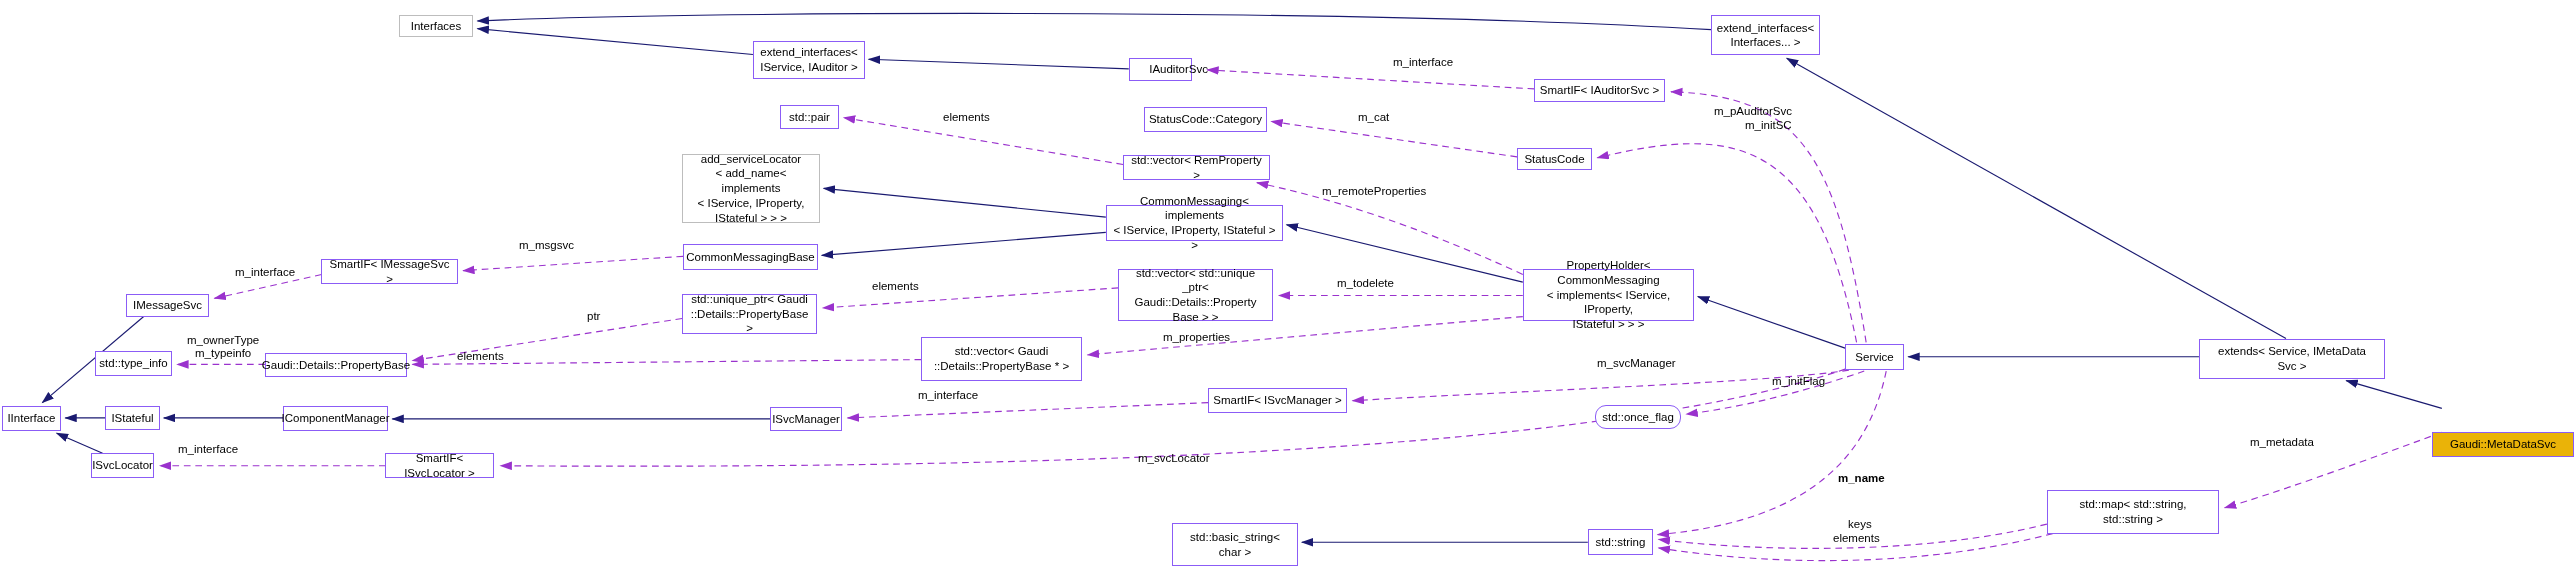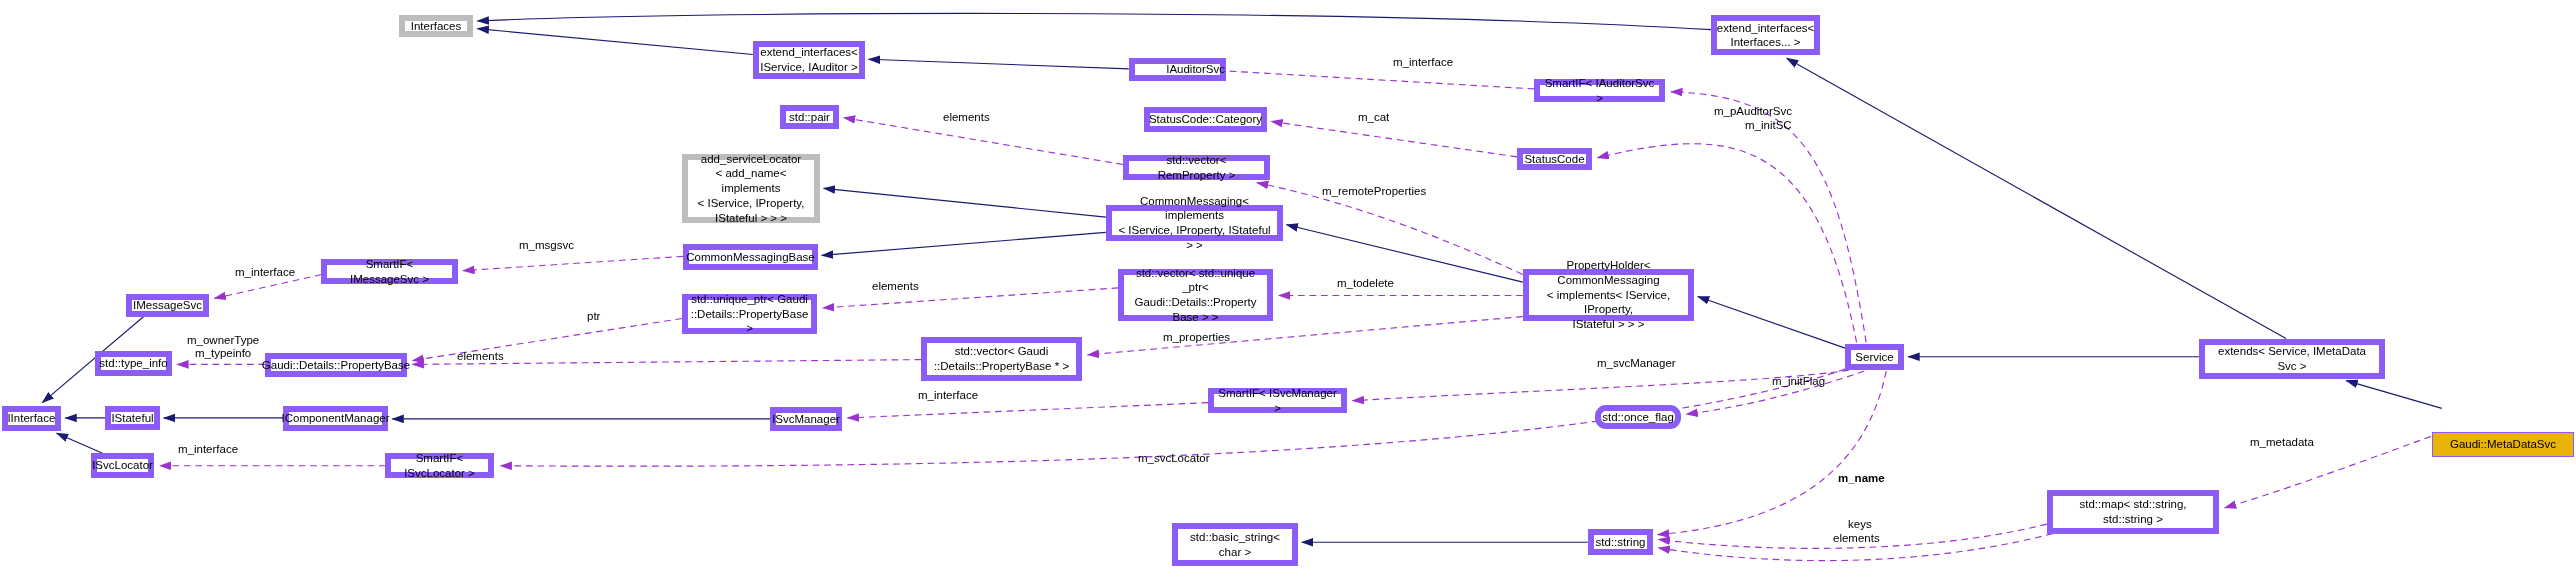--- a/index.html
+++ b/index.html
@@ -3,21 +3,21 @@
 <meta charset="utf-8">
 <style>
   html,body{margin:0;padding:0;background:#ffffff;}
   #diagram{
     position:relative;width:2576px;height:570px;background:#ffffff;overflow:hidden;
     font-family:"Liberation Sans","DejaVu Sans",sans-serif;
   }
   #edges{position:absolute;left:0;top:0;width:2576px;height:570px;}
   .node{
     position:absolute;display:flex;align-items:center;justify-content:center;
-    box-sizing:border-box;background:#ffffff;border:6px solid #8b5cf6;
+    box-sizing:border-box;background:#ffffff;border:1px solid #8b5cf6;
     color:#000000;font-size:11.5px;line-height:1.28;text-align:center;
     white-space:pre-line;padding:1px 3.8px;cursor:pointer;
   }
   .node.muted{border-color:#bdbdbd;}
   .node.focus{background:#eab308;border-width:1px;margin-top:24px;}
   .elabel{
     position:absolute;color:#000000;font-size:11.5px;line-height:1.15;
     white-space:pre-line;text-align:center;background:transparent;
   }
   path.inh{stroke:#1a1a70;stroke-width:1.2;fill:none;}
@@ -80,21 +80,21 @@
       <path class="use" d="M1972,388 C1955,470 1900,545 1733,559" marker-end="url(#aP)"></path>
       <path class="use" d="M2140,548 C2000,583 1820,575 1734,564" marker-end="url(#aP)"></path>
       <path class="use" d="M2146,558 C1990,598 1830,588 1734,573" marker-end="url(#aP)"></path>
       <path class="use" d="M2553,452 C2450,490 2380,515 2326,531" marker-end="url(#aP)"></path>
     </g>
   </svg>
 
   <div class="node muted" style="left:399px;top:15.3px;width:74px;height:22px;">Interfaces</div>
   <div class="node" style="left:753px;top:41px;width:112px;height:38px;">extend_interfaces&lt;
 IService, IAuditor &gt;</div>
-  <div class="node" style="left:1129px;top:58px;width:97px;height:23px;padding-left:40px;">IAuditorSvc</div>
+  <div class="node" style="left:1129px;top:58px;width:63px;height:23px;padding-left:40px;">IAuditorSvc</div>
   <div class="node" style="left:1534px;top:79px;width:131px;height:23px;">SmartIF&lt; IAuditorSvc &gt;</div>
   <div class="node" style="left:1711px;top:15.3px;width:109px;height:40px;">extend_interfaces&lt;
 Interfaces... &gt;</div>
   <div class="node" style="left:780px;top:105px;width:59px;height:24px;">std::pair</div>
   <div class="node" style="left:1144px;top:107px;width:123px;height:25px;">StatusCode::Category</div>
   <div class="node" style="left:1517px;top:148px;width:75px;height:22px;">StatusCode</div>
   <div class="node" style="left:1123px;top:155px;width:147px;height:25px;">std::vector&lt; RemProperty &gt;</div>
   <div class="node muted" style="left:682px;top:154px;width:138px;height:69px;">add_serviceLocator
 &lt; add_name&lt; implements
 &lt; IService, IProperty,

